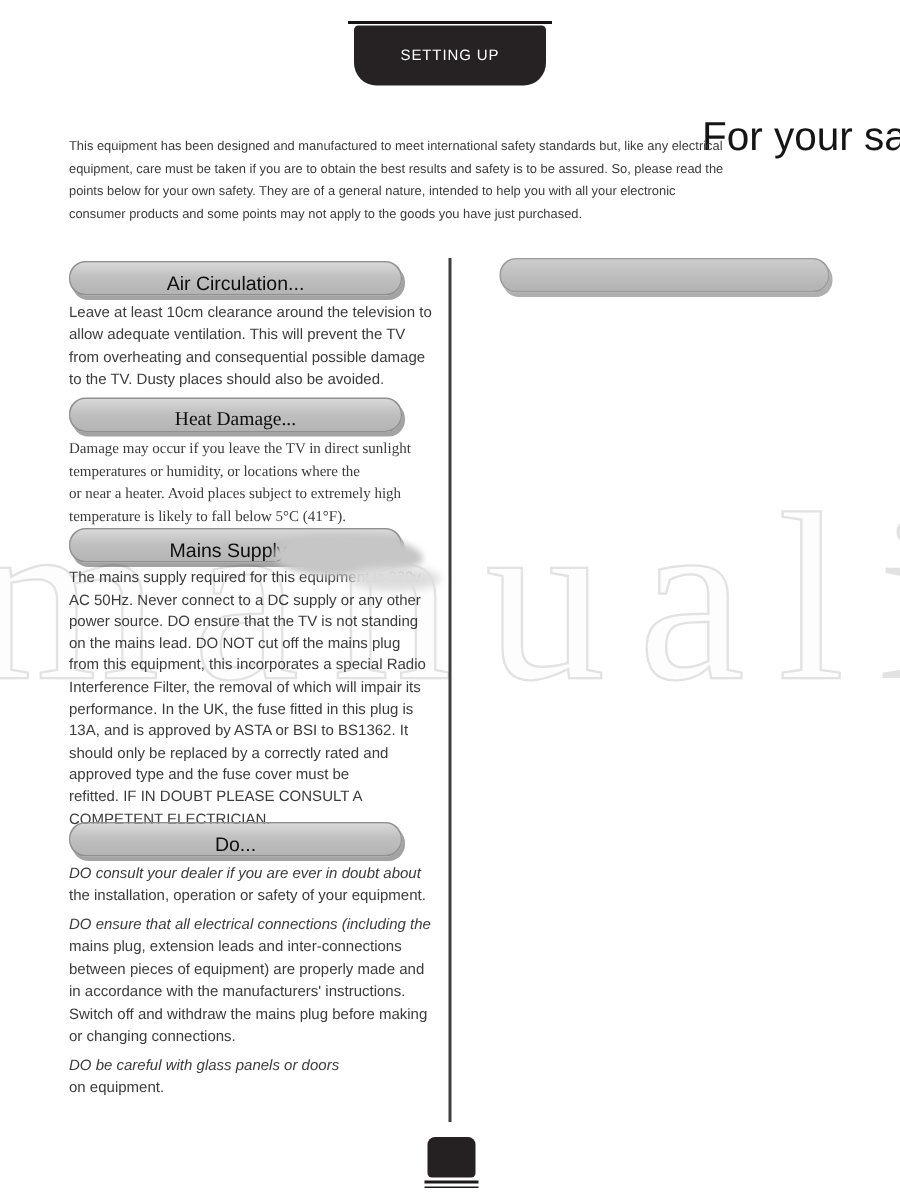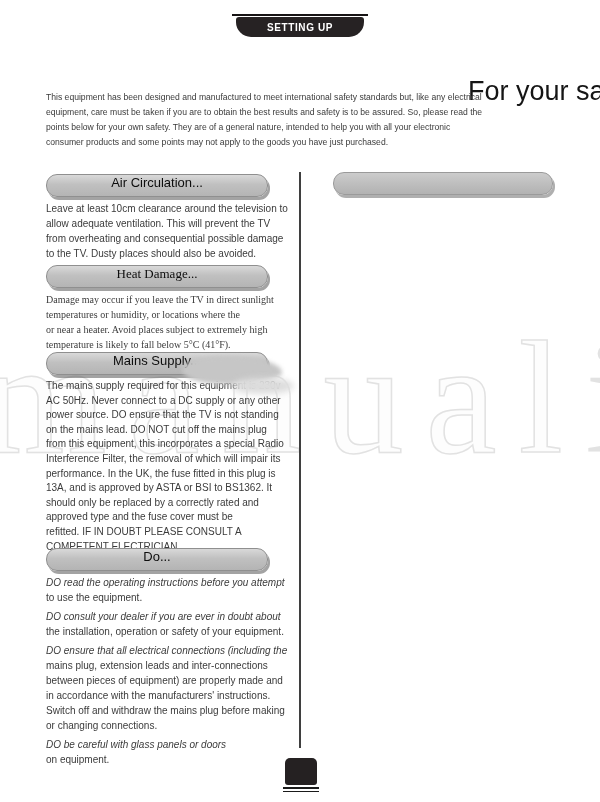--- a/index.html
+++ b/index.html
@@ -12,40 +12,40 @@
     position:absolute;left:-18px;top:318px;z-index:1;
     font-family:"Liberation Serif","DejaVu Serif",serif;
     font-size:160px;line-height:1;letter-spacing:22px;white-space:nowrap;
     user-select:none;
   }
   .wm-outline{color:#fdfdfd;-webkit-text-stroke:1.5px #e2e2e2;}
   .wm-solid{color:#e2e2e2;-webkit-text-stroke:0;}
   
   .header-rule{position:absolute;left:232px;top:14px;width:136px;height:2px;background:#161314;z-index:2;}
   .header-tab{
-    position:absolute;left:236px;top:17px;width:128px;height:20px;background:#262223;
-    border-radius:3px 3px 15px 15px;z-index:2;display:flex;align-items:center;justify-content:center;font-weight:bold;
+    position:absolute;left:236px;top:17px;width:128px;height:40px;background:#262223;
+    border-radius:3px 3px 15px 15px;z-index:2;display:flex;align-items:center;justify-content:center;
   }
   .header-tab-label{color:#ffffff;font-size:10px;letter-spacing:.6px;}
   
   .overlay-title{position:absolute;left:468px;top:76px;font-size:27px;color:#151515;white-space:nowrap;z-index:2;}
   .intro{position:absolute;left:46px;top:90px;width:480px;font-size:8.6px;line-height:15px;white-space:pre-line;z-index:2;}
   
   .divider{position:absolute;left:299px;top:172px;width:2px;height:576px;background:#3f3f3f;z-index:2;}
   .left-column{position:absolute;left:46px;top:0;width:250px;z-index:2;}
   .section{position:absolute;left:0;width:250px;}
   .section:nth-child(1){top:174px;}
   .section:nth-child(2){top:265px;font-family:Liberation Serif, serif;}
   .section:nth-child(3){top:352px;}
   .section:nth-child(4){top:548px;}
   .pill{
     width:220px;height:21px;border:1px solid #8f8f8f;border-radius:11px;
     background:linear-gradient(180deg,#d9d9d9 0%,#c0c0c0 45%,#b4b4b4 100%);
     box-shadow:2px 3px 0 rgba(88,88,88,.55);
-    display:flex;align-items:flex-start;justify-content:center;
+    display:flex;align-items:flex-end;justify-content:center;
   }
   .pill-label{font-size:13px;color:#0d0d0d;}
   .body{margin-top:4px;font-size:10px;line-height:15px;color:#3b3b3b;}
   .section:nth-child(3) .body{line-height:14.6px;}
   .para{margin:0 0 4px 0;}
   .para:last-child{margin-bottom:0;}
   .line{white-space:nowrap;}
   .line.it{font-style:italic;}
   
   .right-pill{
@@ -134,24 +134,20 @@
             <div class="line">COMPETENT ELECTRICIAN.</div>
           </div>
         </div>
       </div>
       <div class="section">
         <div class="pill">
           <span class="pill-label">Do...</span>
         </div>
         <div class="body">
           <div class="para">
-            <div class="line it">DO read the operating instructions before you attempt</div>
-            <div class="line">to use the equipment.</div>
-          </div>
-          <div class="para">
             <div class="line it">DO consult your dealer if you are ever in doubt about</div>
             <div class="line">the installation, operation or safety of your equipment.</div>
           </div>
           <div class="para">
             <div class="line it">DO ensure that all electrical connections (including the</div>
             <div class="line">mains plug, extension leads and inter-connections</div>
             <div class="line">between pieces of equipment) are properly made and</div>
             <div class="line">in accordance with the manufacturers' instructions.</div>
             <div class="line">Switch off and withdraw the mains plug before making</div>
             <div class="line">or changing connections.</div>

